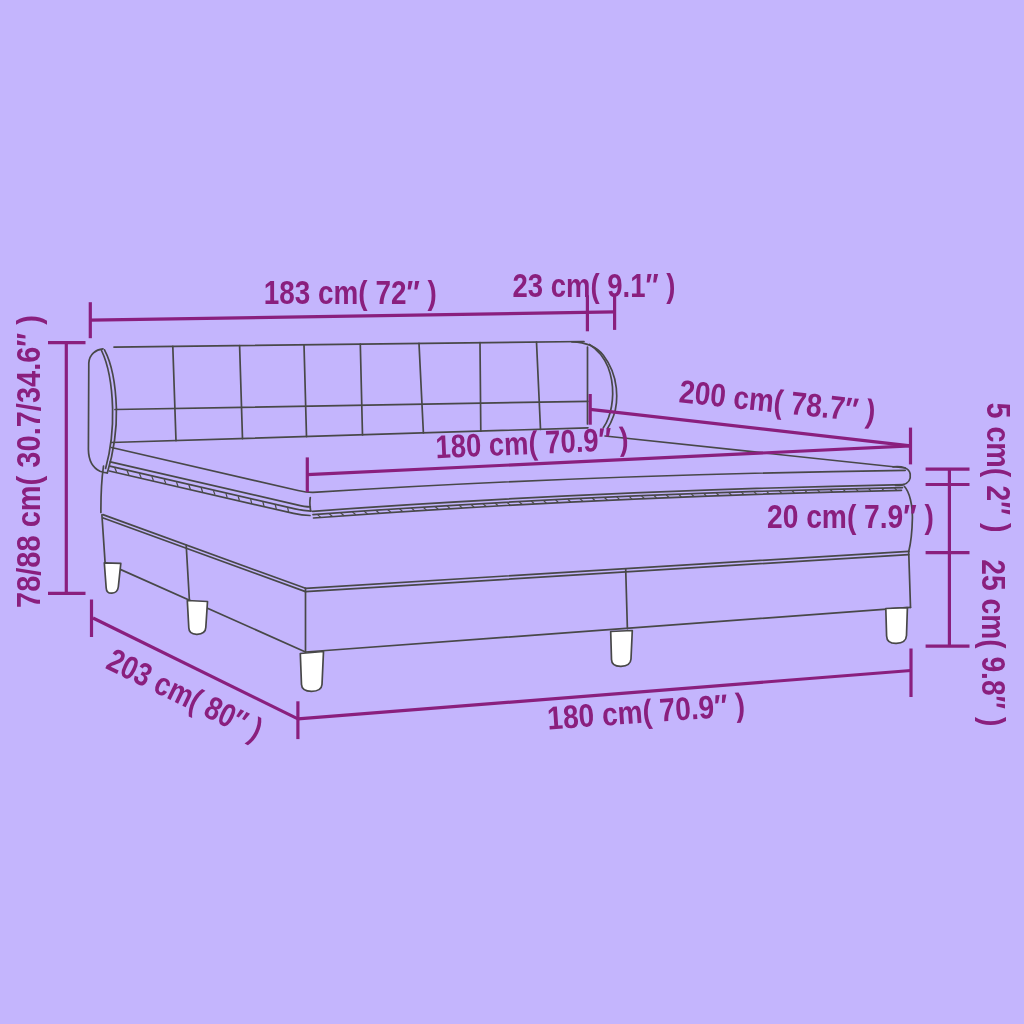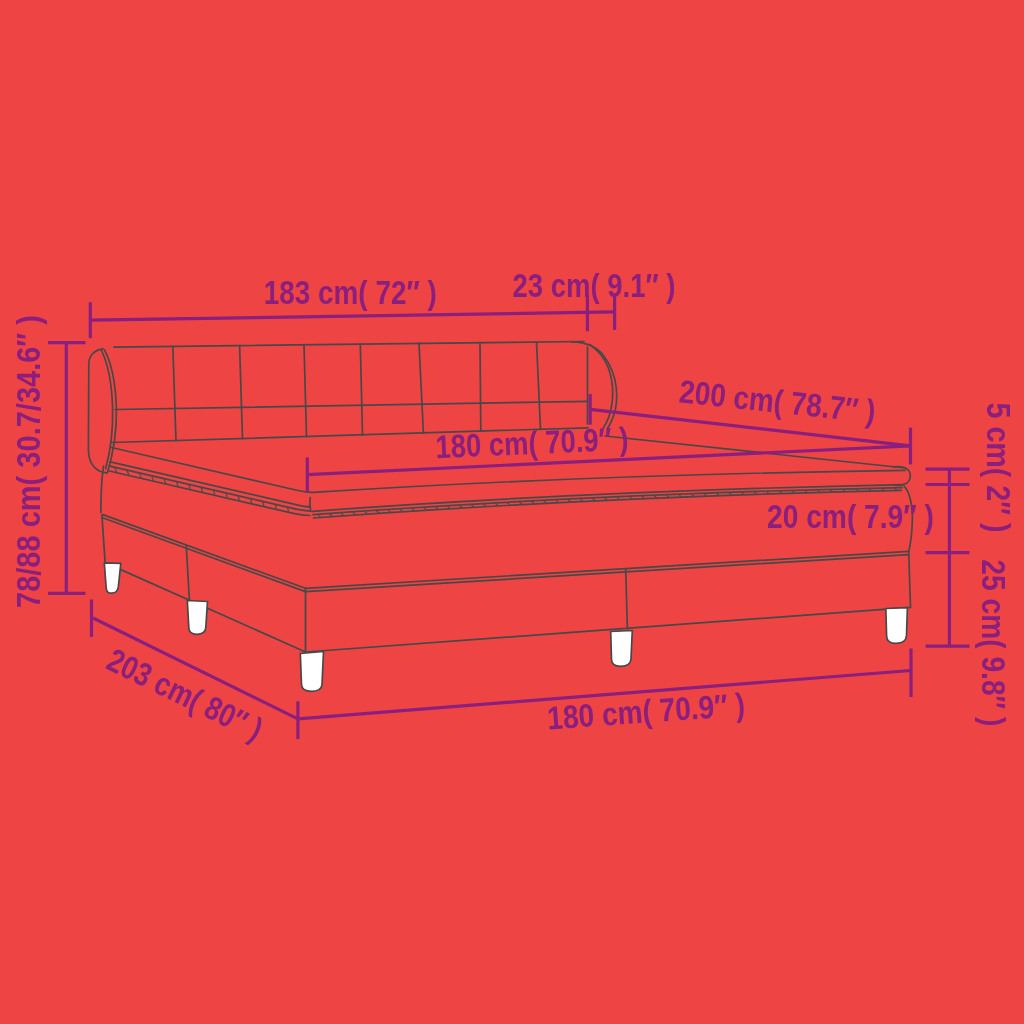--- a/index.html
+++ b/index.html
@@ -1,16 +1,16 @@
 <!DOCTYPE html>
 <html><head>
 <meta charset="utf-8">
 <style>
   html,body{margin:0;padding:0;background:#ffffff;}
-  .page{width:1024px;height:1024px;position:relative;overflow:hidden;background:#ef4444;}
+  .page{width:1024px;height:1024px;position:relative;overflow:hidden;background:#c4b5fd;}
   text{font-family:"Liberation Sans", sans-serif;font-weight:bold;fill:#8a1f7e;}
 </style>
 </head>
 <body>
 
 <div class="page">
 <svg width="1024" height="1024" viewBox="0 0 1024 1024">
   <g fill="none" stroke="#484848" stroke-width="1.7" stroke-linecap="round" stroke-linejoin="round">
 
     <path d="M114,347.1 L584,341.5"></path>

